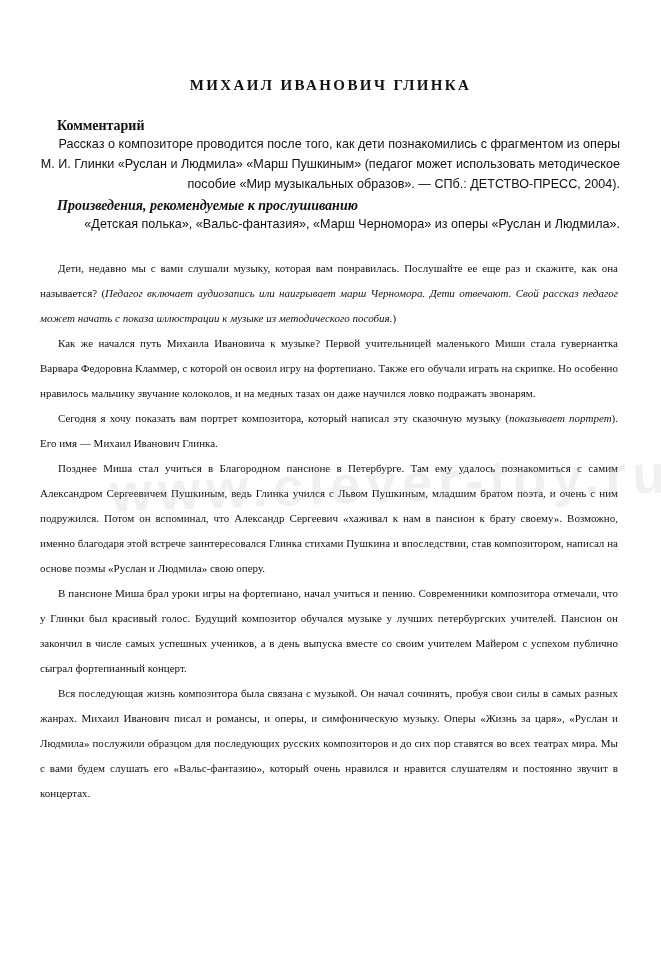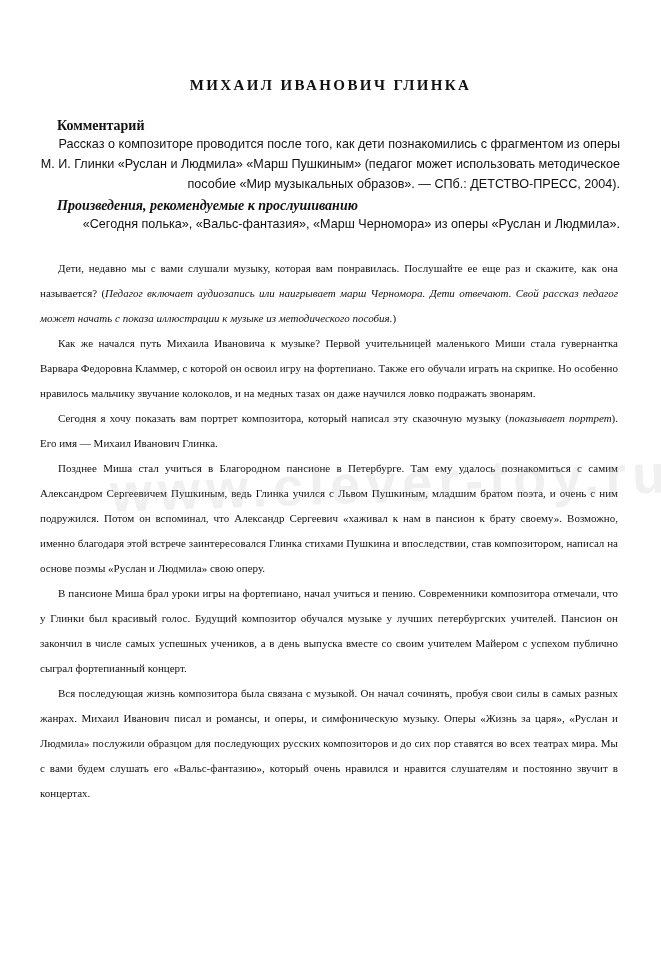--- a/index.html
+++ b/index.html
@@ -42,21 +42,21 @@
 
   <div class="sec-head" style="top:118px;">Комментарий</div>
   <div class="sans" style="top:134px;">
     <div class="indent">Рассказ о композиторе проводится после того, как дети познакомились с фрагментом из оперы</div>
     <div>М. И. Глинки «Руслан и Людмила» «Марш Пушкиным» (педагог может использовать методическое</div>
     <div>пособие «Мир музыкальных образов». — СПб.: ДЕТСТВО-ПРЕСС, 2004).</div>
   </div>
 
   <div class="sec-head" style="top:198px;font-style:italic;">Произведения, рекомендуемые к прослушиванию</div>
   <div class="sans" style="top:214px;">
-    <div class="indent">«Сегодня полька», «Вальс-фантазия», «Марш Черномора» из оперы «Руслан и Людмила».</div>
+    <div class="indent">«Детская полька», «Вальс-фантазия», «Марш Черномора» из оперы «Руслан и Людмила».</div>
   </div>
 
   <div class="body">
     <p><span>Дети, недавно мы с вами слушали музыку, которая вам понравилась. Послушайте ее еще раз и скажите, как она называется? (</span><i>Педагог включает аудиозапись или наигрывает марш Черномора. Дети отвечают. Свой рассказ педагог может начать с показа иллюстрации к музыке из методического пособия.</i><span>)</span></p>
     <p>Как же начался путь Михаила Ивановича к музыке? Первой учительницей маленького Миши стала гувернантка Варвара Федоровна Кламмер, с которой он освоил игру на фортепиано. Также его обучали играть на скрипке. Но особенно нравилось мальчику звучание колоколов, и на медных тазах он даже научился ловко подражать звонарям.</p>
     <p><span>Сегодня я хочу показать вам портрет композитора, который написал эту сказочную музыку (</span><i>показывает портрет</i><span>). Его имя — Михаил Иванович Глинка.</span></p>
     <p>Позднее Миша стал учиться в Благородном пансионе в Петербурге. Там ему удалось познакомиться с самим Александром Сергеевичем Пушкиным, ведь Глинка учился с Львом Пушкиным, младшим братом поэта, и очень с ним подружился. Потом он вспоминал, что Александр Сергеевич «хаживал к нам в пансион к брату своему». Возможно, именно благодаря этой встрече заинтересовался Глинка стихами Пушкина и впоследствии, став композитором, написал на основе поэмы «Руслан и Людмила» свою оперу.</p>
     <p>В пансионе Миша брал уроки игры на фортепиано, начал учиться и пению. Современники композитора отмечали, что у Глинки был красивый голос. Будущий композитор обучался музыке у лучших петербургских учителей. Пансион он закончил в числе самых успешных учеников, а в день выпуска вместе со своим учителем Майером с успехом публично сыграл фортепианный концерт.</p>
     <p>Вся последующая жизнь композитора была связана с музыкой. Он начал сочинять, пробуя свои силы в самых разных жанрах. Михаил Иванович писал и романсы, и оперы, и симфоническую музыку. Оперы «Жизнь за царя», «Руслан и Людмила» послужили образцом для последующих русских композиторов и до сих пор ставятся во всех театрах мира. Мы с вами будем слушать его «Вальс-фантазию», который очень нравился и нравится слушателям и постоянно звучит в концертах.</p>
     <p></p>

